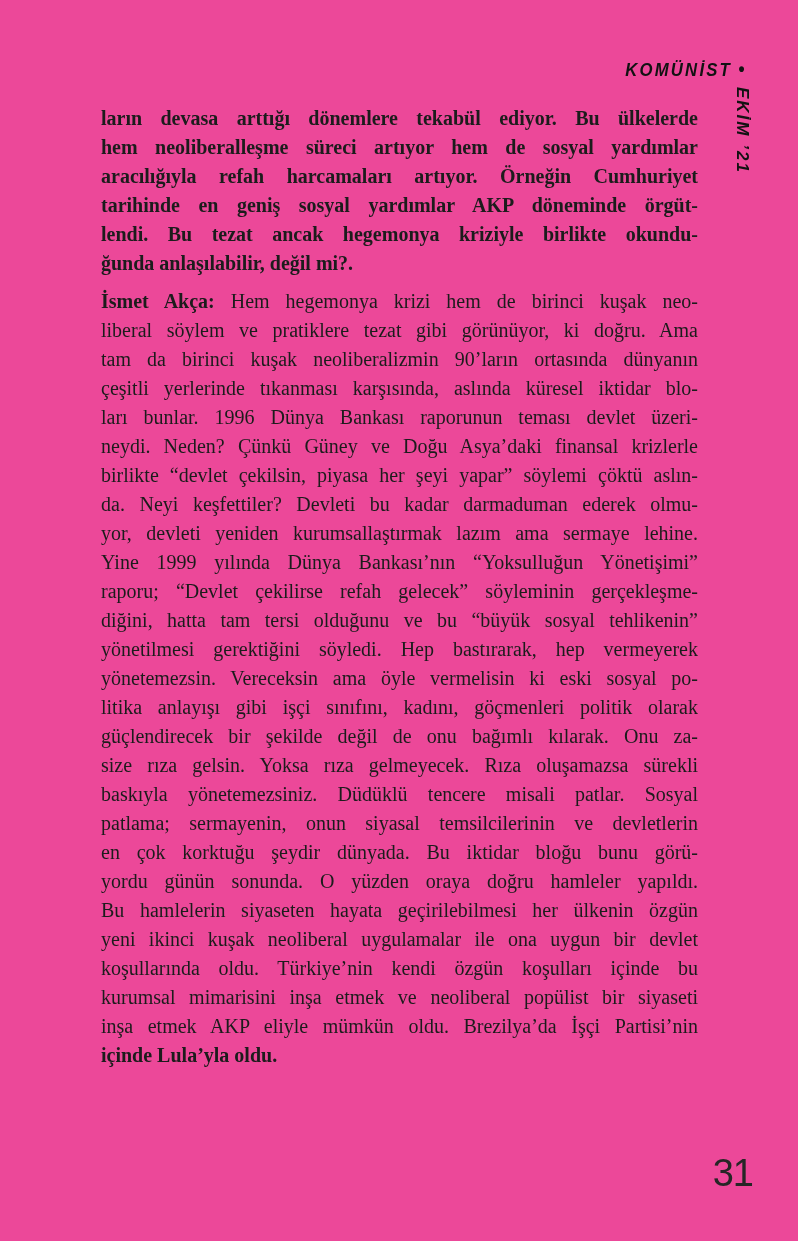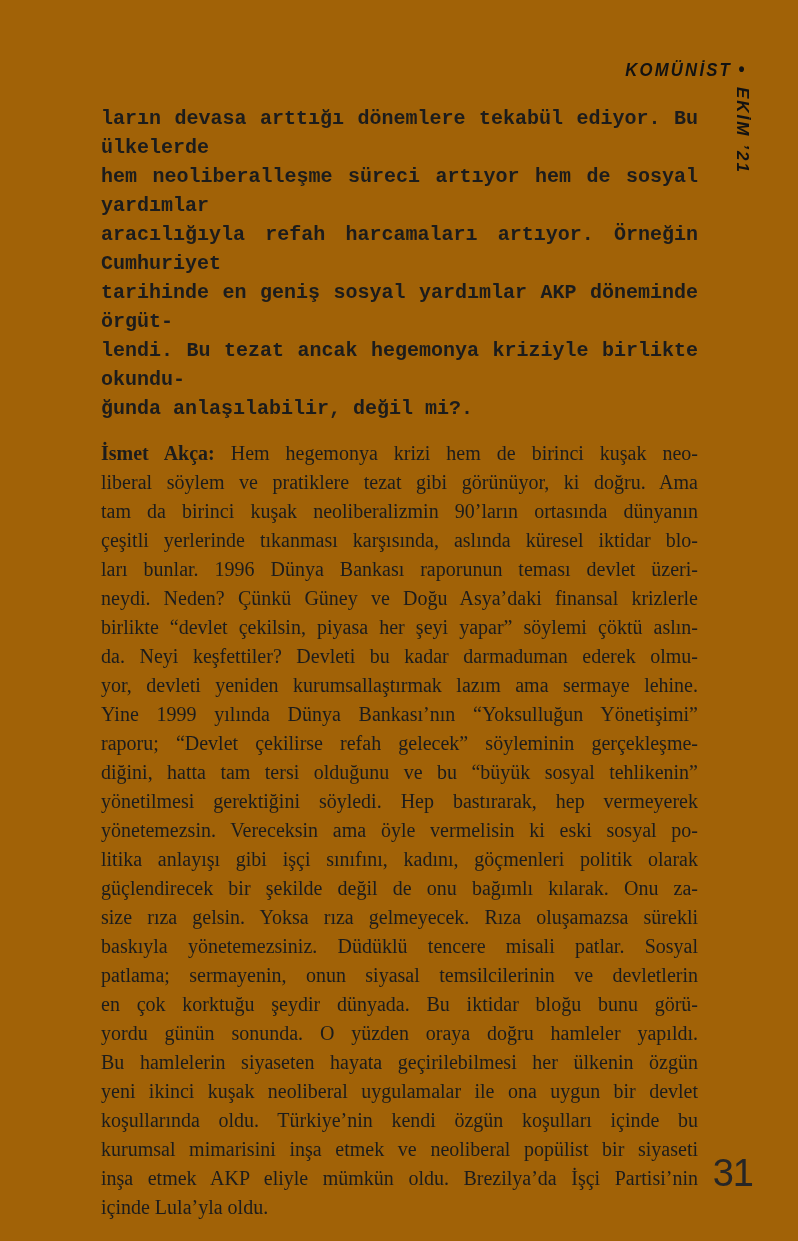--- a/index.html
+++ b/index.html
@@ -4,21 +4,21 @@
 <style>
   html, body { margin: 0; padding: 0; }
   body {
     width: 798px; height: 1241px;
     background: #f4f4f4;
     font-family: "Liberation Serif", serif;
   }
   .page {
     position: relative;
     width: 798px; height: 1241px;
-    background: #a16207;
+    background: #ec4899;
     overflow: hidden;
     color: #1c1c1c;
   }
   .masthead {
     position: absolute;
     top: 58px; right: 54px;
     font-family: "Liberation Sans", sans-serif;
     font-weight: 700;
     font-style: italic;
     font-size: 19px;
@@ -50,23 +50,23 @@
     left: 101px; top: 104px;
     width: 597px;
   }
   .para .line {
     font-size: 20px;
     line-height: 29px;
     text-align: justify;
     text-align-last: justify;
     color: #1c1c1c;
   }
-  .para .line.last { text-align-last: left; }
-  .para.bold .line { font-weight: 700; font-family: Liberation Mono, monospace; }
-  .para + .para { margin-top: 16px; }
+  .para .line.last { text-align-last: left; font-weight: bold; }
+  .para.bold .line { font-weight: 700; }
+  .para + .para { margin-top: 9px; }
   b.speaker { font-weight: 700; }
   .folio {
     position: absolute;
     top: 1154px; right: 45px;
     font-family: "Liberation Sans", sans-serif;
     font-weight: 400;
     font-size: 38px;
     letter-spacing: -1px;
     line-height: 1;
     color: #262626;

